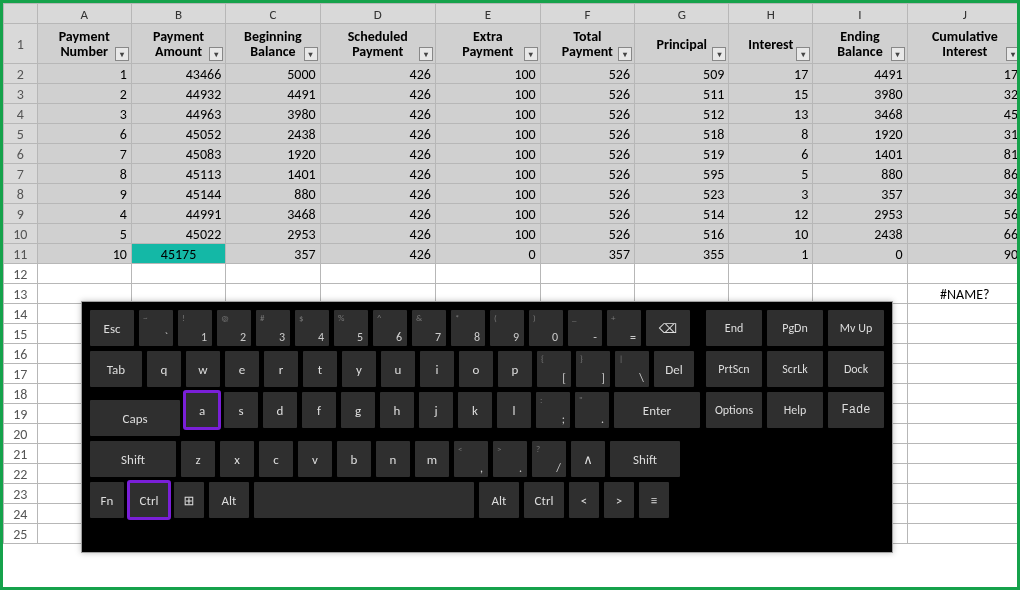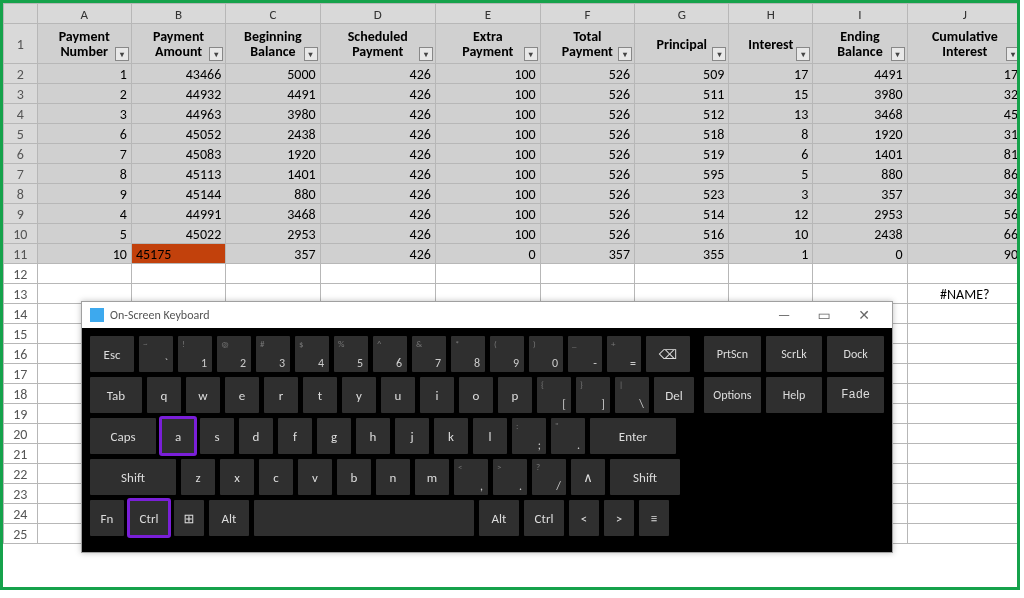--- a/index.html
+++ b/index.html
@@ -7,21 +7,21 @@
   .sheet-viewport { position:absolute; left:0; top:0; width:1020px; height:590px; border:3px solid #15a24b; background:#fff; overflow:hidden; }
   .sheet-grid { position:absolute; left:0; top:0; width:1020px; border-collapse:collapse; table-layout:fixed; }
   .col-rowhdr { width:32px; }
   .col-d { width:90px; }
   .sheet-grid th, .sheet-grid td { border:1px solid #b7b7b7; padding:2px 4px 1px 4px; height:20px; line-height:15px; font-size:14px; }
   .sheet-grid thead th { background:#d9d9d9; font-weight:normal; text-align:center; font-size:13px; color:#333; }
   .rowhdr { background:#d9d9d9; text-align:center; font-size:13px; color:#555; border-right:1px solid #b7b7b7; }
   .hdrcell { background:#d0d0d0; font-weight:700; text-align:center; position:relative; height:40px !important; vertical-align:middle; line-height:16px;}
   .filter-btn { position:absolute; right:2px; bottom:2px; width:14px; height:14px; border:1px solid #888; background:#e8e8e8; display:flex; align-items:center; justify-content:center; font-size:8px; color:#444; }
   .num { text-align:right; background:#d0d0d0; }
-  .num-white { text-align:left; background:#c2410c; }
+  .num-white { text-align:center; background:#14b8a6; }
   .emptyrow td { background:#fff; }
   
   .osk { position:absolute; left:78px; top:298px; width:812px; height:252px; background:#000; border:1px solid #a0a0a0; box-shadow:0 0 6px rgba(0,0,0,.25); }
   .osk-title { height:26px; background:#fff; display:flex; align-items:center; padding:0 8px; font-size:12px; color:#555; }
   .osk-title .wicon { width:14px; height:14px; background:#3da9ee; margin-right:6px; display:inline-block; }
   .osk-title .spacer { flex:1; }
   .osk-title .wbtn { width:40px; text-align:center; font-size:14px; color:#666; }
   .osk-body { padding:8px 8px 8px 8px; height:226px; display:flex; gap:6px; }
   .kb-main { flex:1; display:flex; flex-direction:column; gap:5px; }
   .kb-side { width:180px; display:flex; flex-direction:column; gap:5px; }
@@ -391,28 +391,20 @@
           <td class="" style="background: rgb(255, 255, 255);"></td>
           <td class="" style="background: rgb(255, 255, 255);"></td>
           <td class="" style="background: rgb(255, 255, 255);"></td>
           <td class="" style="background: rgb(255, 255, 255);"></td>
           <td class="" style="background: rgb(255, 255, 255);"></td>
         </tr>
       </tbody>
   </table>
 
   <div class="osk">
-    <div class="osk-title">
-      <span class="wicon"></span>
-      <span>On-Screen Keyboard</span>
-      <span class="spacer"></span>
-      <span class="wbtn">—</span>
-      <span class="wbtn">▭</span>
-      <span class="wbtn">✕</span>
-    </div>
     <div class="osk-body">
       <div class="kb-main" id="kb-main">
           <div class="krow">
             <div class="key" style="width: 44px;">Esc</div>
             <div class="key" style="width: 34px;">
               <small>~</small>
               <span class="sub">`</span>
             </div>
             <div class="key" style="width: 34px;">
               <small>!</small>
@@ -484,21 +476,21 @@
               <small>}</small>
               <span class="sub">]</span>
             </div>
             <div class="key" style="width: 34px;">
               <small>|</small>
               <span class="sub">\</span>
             </div>
             <div class="key" style="width: 40px;">Del</div>
           </div>
           <div class="krow">
-            <div class="key" style="width: 66px;">Caps</div>
+            <div class="key" style="width: 90px; margin-top: 8px;">Caps</div>
             <div class="key hl" style="width: 34px;">a</div>
             <div class="key" style="width: 34px;">s</div>
             <div class="key" style="width: 34px;">d</div>
             <div class="key" style="width: 34px;">f</div>
             <div class="key" style="width: 34px;">g</div>
             <div class="key" style="width: 34px;">h</div>
             <div class="key" style="width: 34px;">j</div>
             <div class="key" style="width: 34px;">k</div>
             <div class="key" style="width: 34px;">l</div>
             <div class="key" style="width: 34px;">
@@ -543,20 +535,25 @@
             <div class="key" style="width: 220px;"> </div>
             <div class="key" style="width: 40px;">Alt</div>
             <div class="key" style="width: 40px;">Ctrl</div>
             <div class="key" style="width: 30px;">&lt;</div>
             <div class="key" style="width: 30px;">&gt;</div>
             <div class="key" style="width: 30px;">≡</div>
           </div>
         </div>
       <div class="kb-side" id="kb-side">
           <div class="krow">
+            <div class="key" style="width: 56px;">End</div>
+            <div class="key" style="width: 56px;">PgDn</div>
+            <div class="key" style="width: 56px;">Mv Up</div>
+          </div>
+          <div class="krow">
             <div class="key" style="width: 56px;">PrtScn</div>
             <div class="key" style="width: 56px;">ScrLk</div>
             <div class="key" style="width: 56px;">Dock</div>
           </div>
           <div class="krow">
             <div class="key" style="width: 56px;">Options</div>
             <div class="key" style="width: 56px;">Help</div>
             <div class="key" style="width: 56px; font-family: Liberation Mono, monospace;">Fade</div>
           </div>
         </div>

